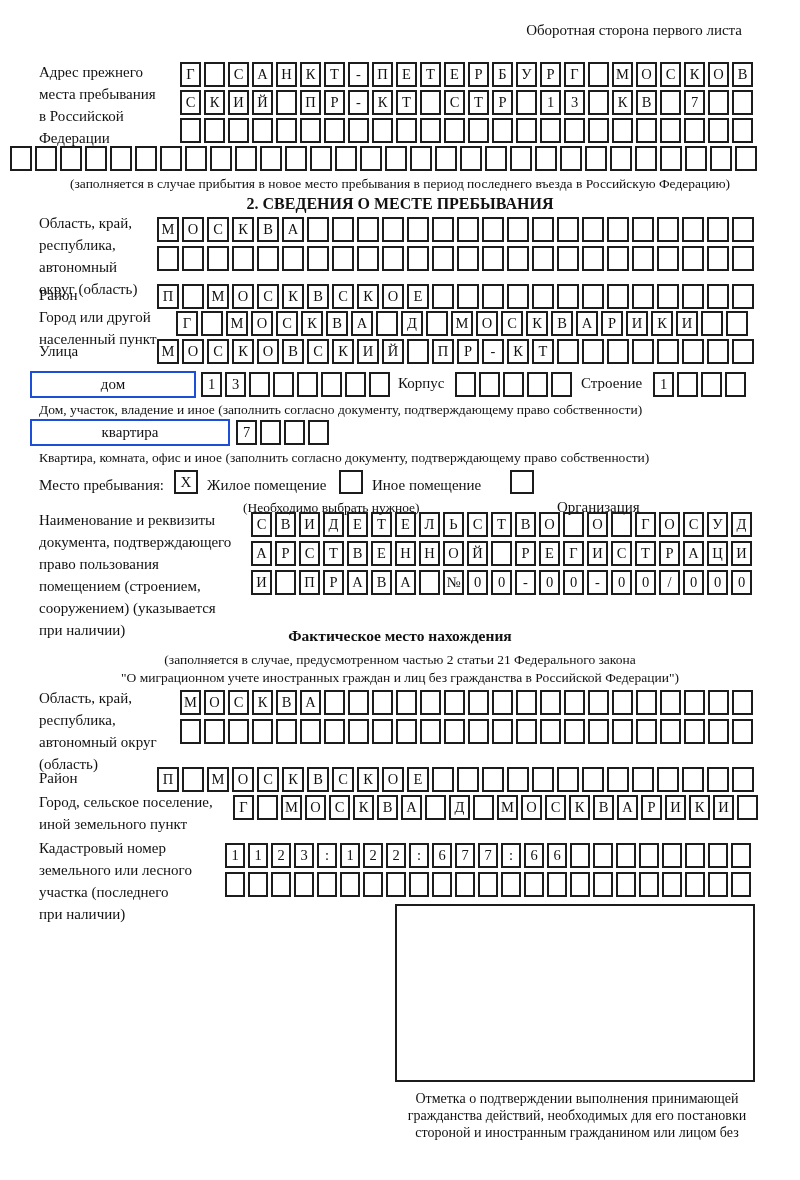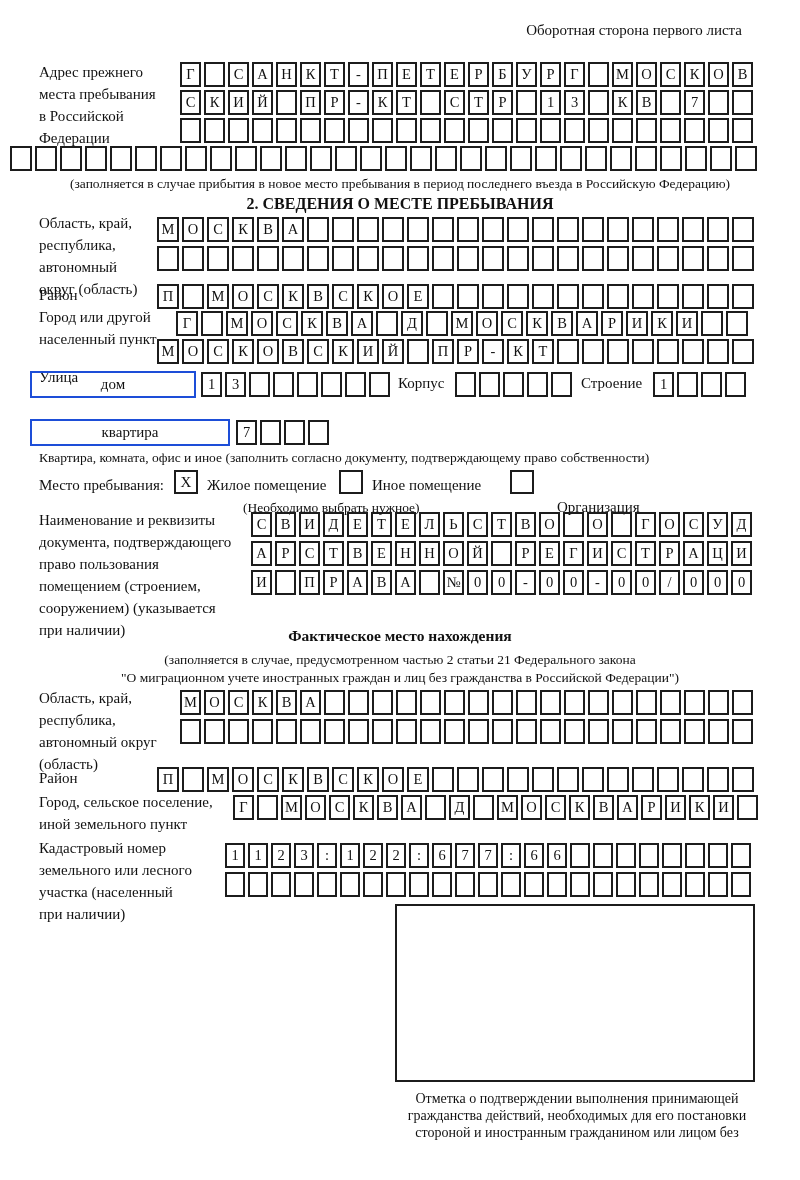--- a/index.html
+++ b/index.html
@@ -265,21 +265,21 @@
       <span class="cell">В</span>
       <span class="cell">А</span>
       <span class="cell">Р</span>
       <span class="cell">И</span>
       <span class="cell">К</span>
       <span class="cell">И</span>
       <span class="cell"></span>
       <span class="cell"></span>
     </div>
 
-  <div class="lbl" style="top:343px; left:39px;margin-top:26px;">Улица</div>
+  <div class="lbl" style="top:343px; left:39px;">Улица</div>
   <div class="cells p25" style="top:339px; left:157px;">
       <span class="cell">М</span>
       <span class="cell">О</span>
       <span class="cell">С</span>
       <span class="cell">К</span>
       <span class="cell">О</span>
       <span class="cell">В</span>
       <span class="cell">С</span>
       <span class="cell">К</span>
       <span class="cell">И</span>
@@ -319,20 +319,21 @@
       <span class="cell"></span>
       <span class="cell"></span>
     </div>
   <div class="lbl" style="top:375px; left:581px;">Строение</div>
   <div class="cells" style="top:372px; left:653px;">
       <span class="cell">1</span>
       <span class="cell"></span>
       <span class="cell"></span>
       <span class="cell"></span>
     </div>
+  <div class="cap" style="top:402px; left:39px;">Дом, участок, владение и иное (заполнить согласно документу, подтверждающему право собственности)</div>
 
   <div class="bigbox" style="top:419px; left:30px; width:200px; height:27px;">квартира</div>
   <div class="cells" style="top:420px; left:236px;">
       <span class="cell">7</span>
       <span class="cell"></span>
       <span class="cell"></span>
       <span class="cell"></span>
     </div>
   <div class="cap" style="top:450px; left:39px;">Квартира, комната, офис и иное (заполнить согласно документу, подтверждающему право собственности)</div>
 
@@ -532,21 +533,21 @@
       <span class="cell">А</span>
       <span class="cell">Р</span>
       <span class="cell">И</span>
       <span class="cell">К</span>
       <span class="cell">И</span>
       <span class="cell"></span>
     </div>
 
   <div class="lbl" style="top:840px; left:39px;">Кадастровый номер</div>
   <div class="lbl" style="top:862px; left:39px;">земельного или лесного</div>
-  <div class="lbl" style="top:884px; left:39px;">участка (населенный</div>
+  <div class="lbl" style="top:884px; left:39px;">участка (последнего</div>
   <div class="lbl" style="top:906px; left:39px;">при наличии)</div>
   <div class="cells p23" style="top:843px; left:225px;">
       <span class="cell">1</span>
       <span class="cell">1</span>
       <span class="cell">2</span>
       <span class="cell">3</span>
       <span class="cell">:</span>
       <span class="cell">1</span>
       <span class="cell">2</span>
       <span class="cell">2</span>

